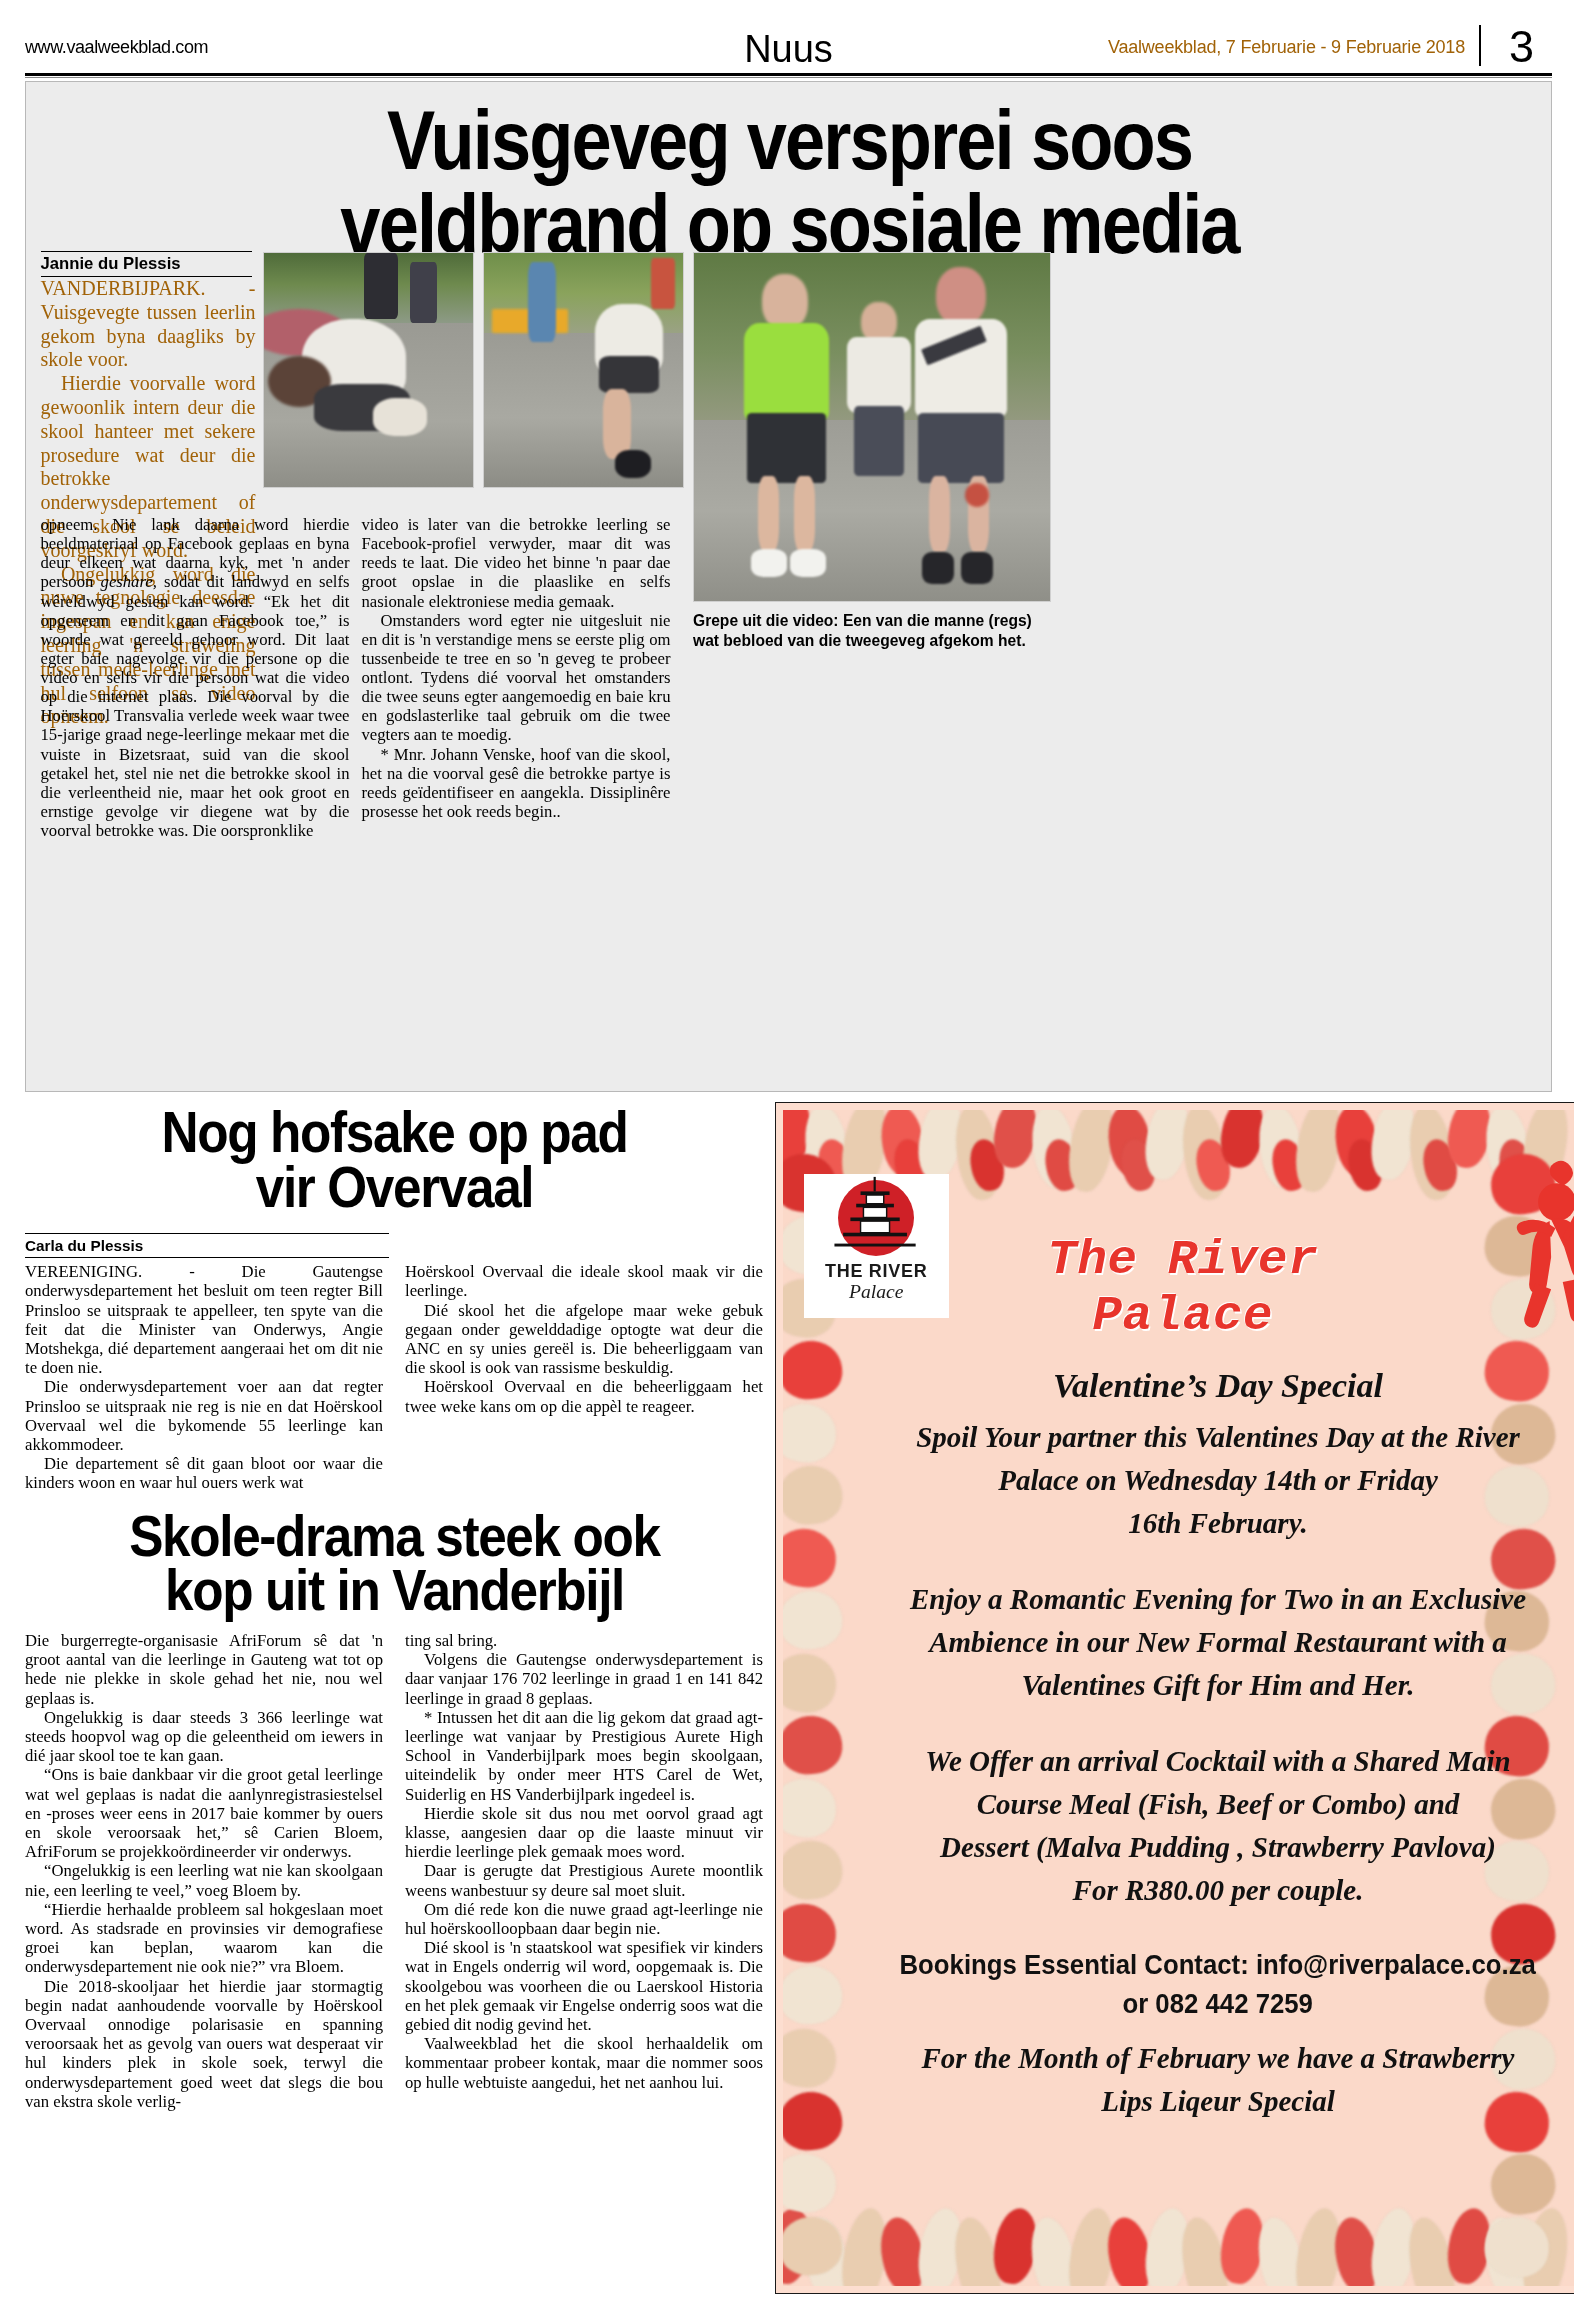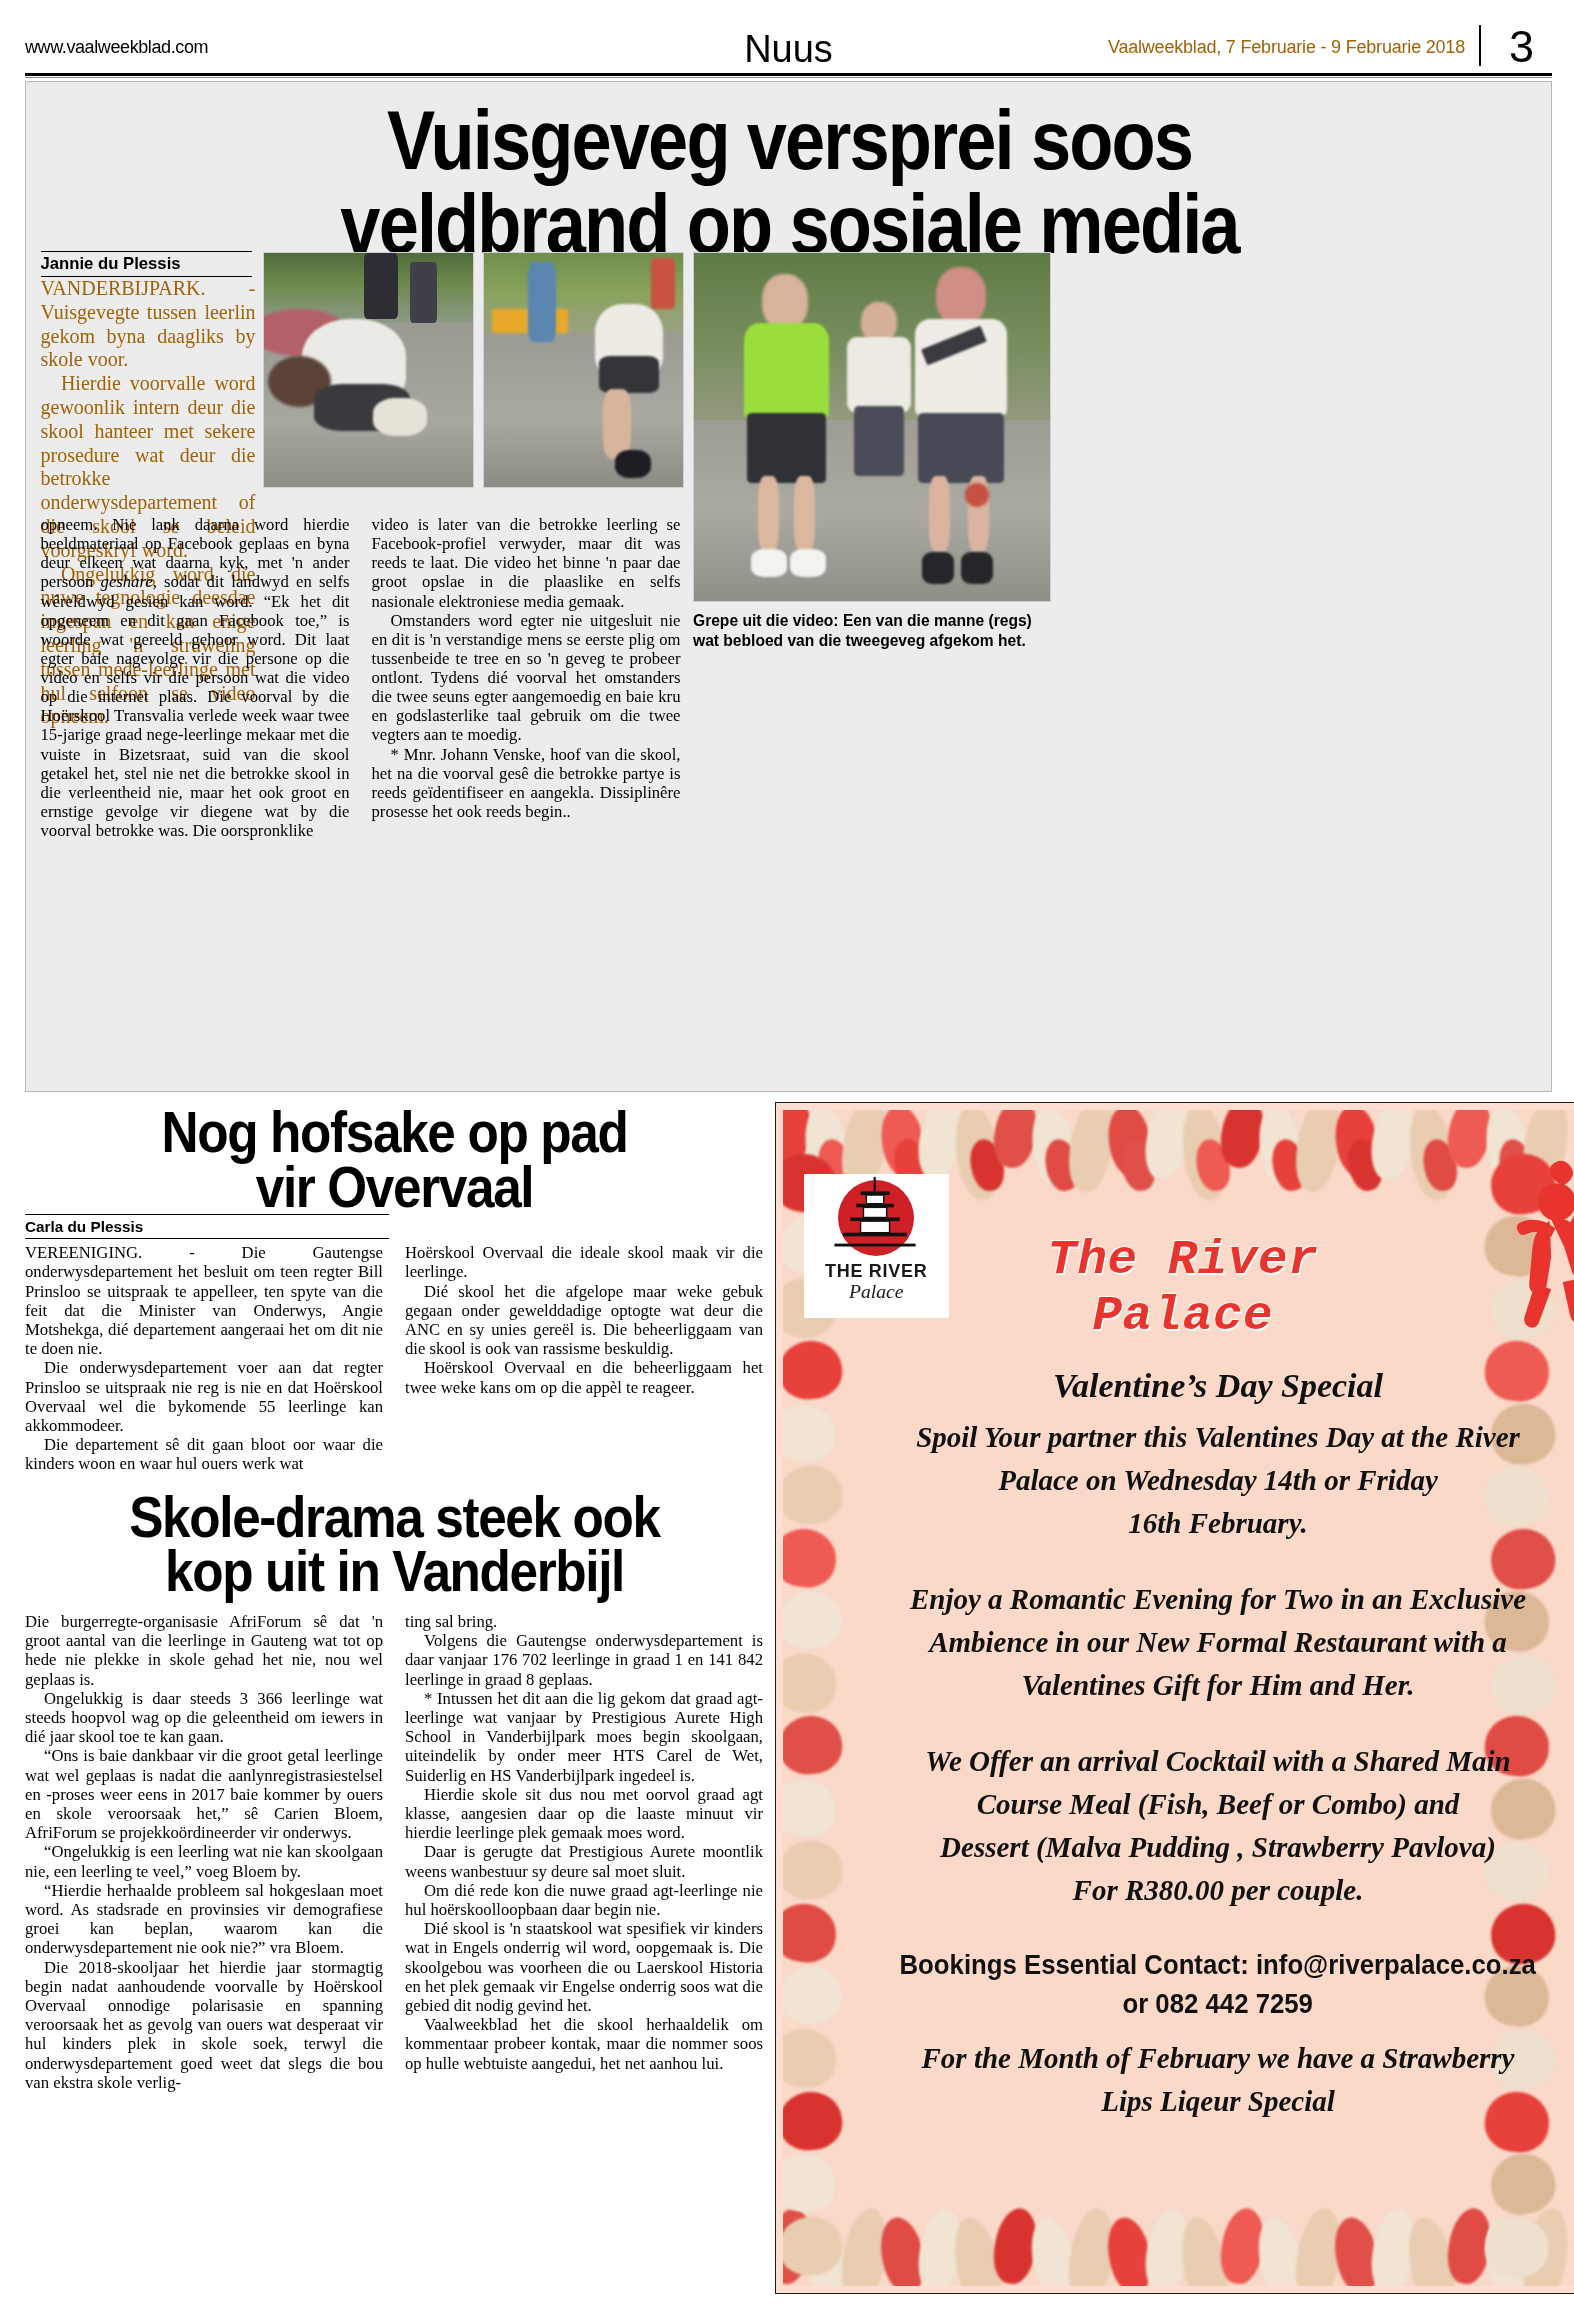--- a/index.html
+++ b/index.html
@@ -105,36 +105,36 @@
   }
 
   
   .story-cols {
     position: absolute; left: 14.5px; top: 433px; width: 640px;
   }
   .story-col {
     float: left; width: 309px;
     font-size: 16.7px; line-height: 1.145; text-align: justify; color:#000;
   }
-  .story-col.c2 { margin-left: 22px; }
+  .story-col.c2 { margin-left: 12px; }
   .story-col p + p { text-indent: 19px; }
   .story-col i { font-style: italic; }
 
   
   .lower-left { position: absolute; left: 25px; top: 1102px; width: 739px; }
 
   .hl2 {
     font-family: "Liberation Sans", "DejaVu Sans", sans-serif;
     font-weight: bold; font-size: 57px; line-height: 0.96;
     letter-spacing: -1.5px; text-align: center; color: #000;
     transform: scaleX(0.9); transform-origin: center top;
     padding-top: 2.9px;
   }
 
-  .byline-box2 { width: 364px; }
+  .byline-box2 { width: 364px; margin-top: 19px; }
   .byline-box2 .byline-name { font-size: 15.3px; }
 
   .art-cols { margin-top: 4.4px; }
   .art-col {
     float: left; width: 358px;
     font-size: 16.7px; line-height: 1.15; text-align: justify; color:#000;
   }
   .art-col.right { margin-left: 22px; }
   .art-col p + p { text-indent: 19px; }
 

